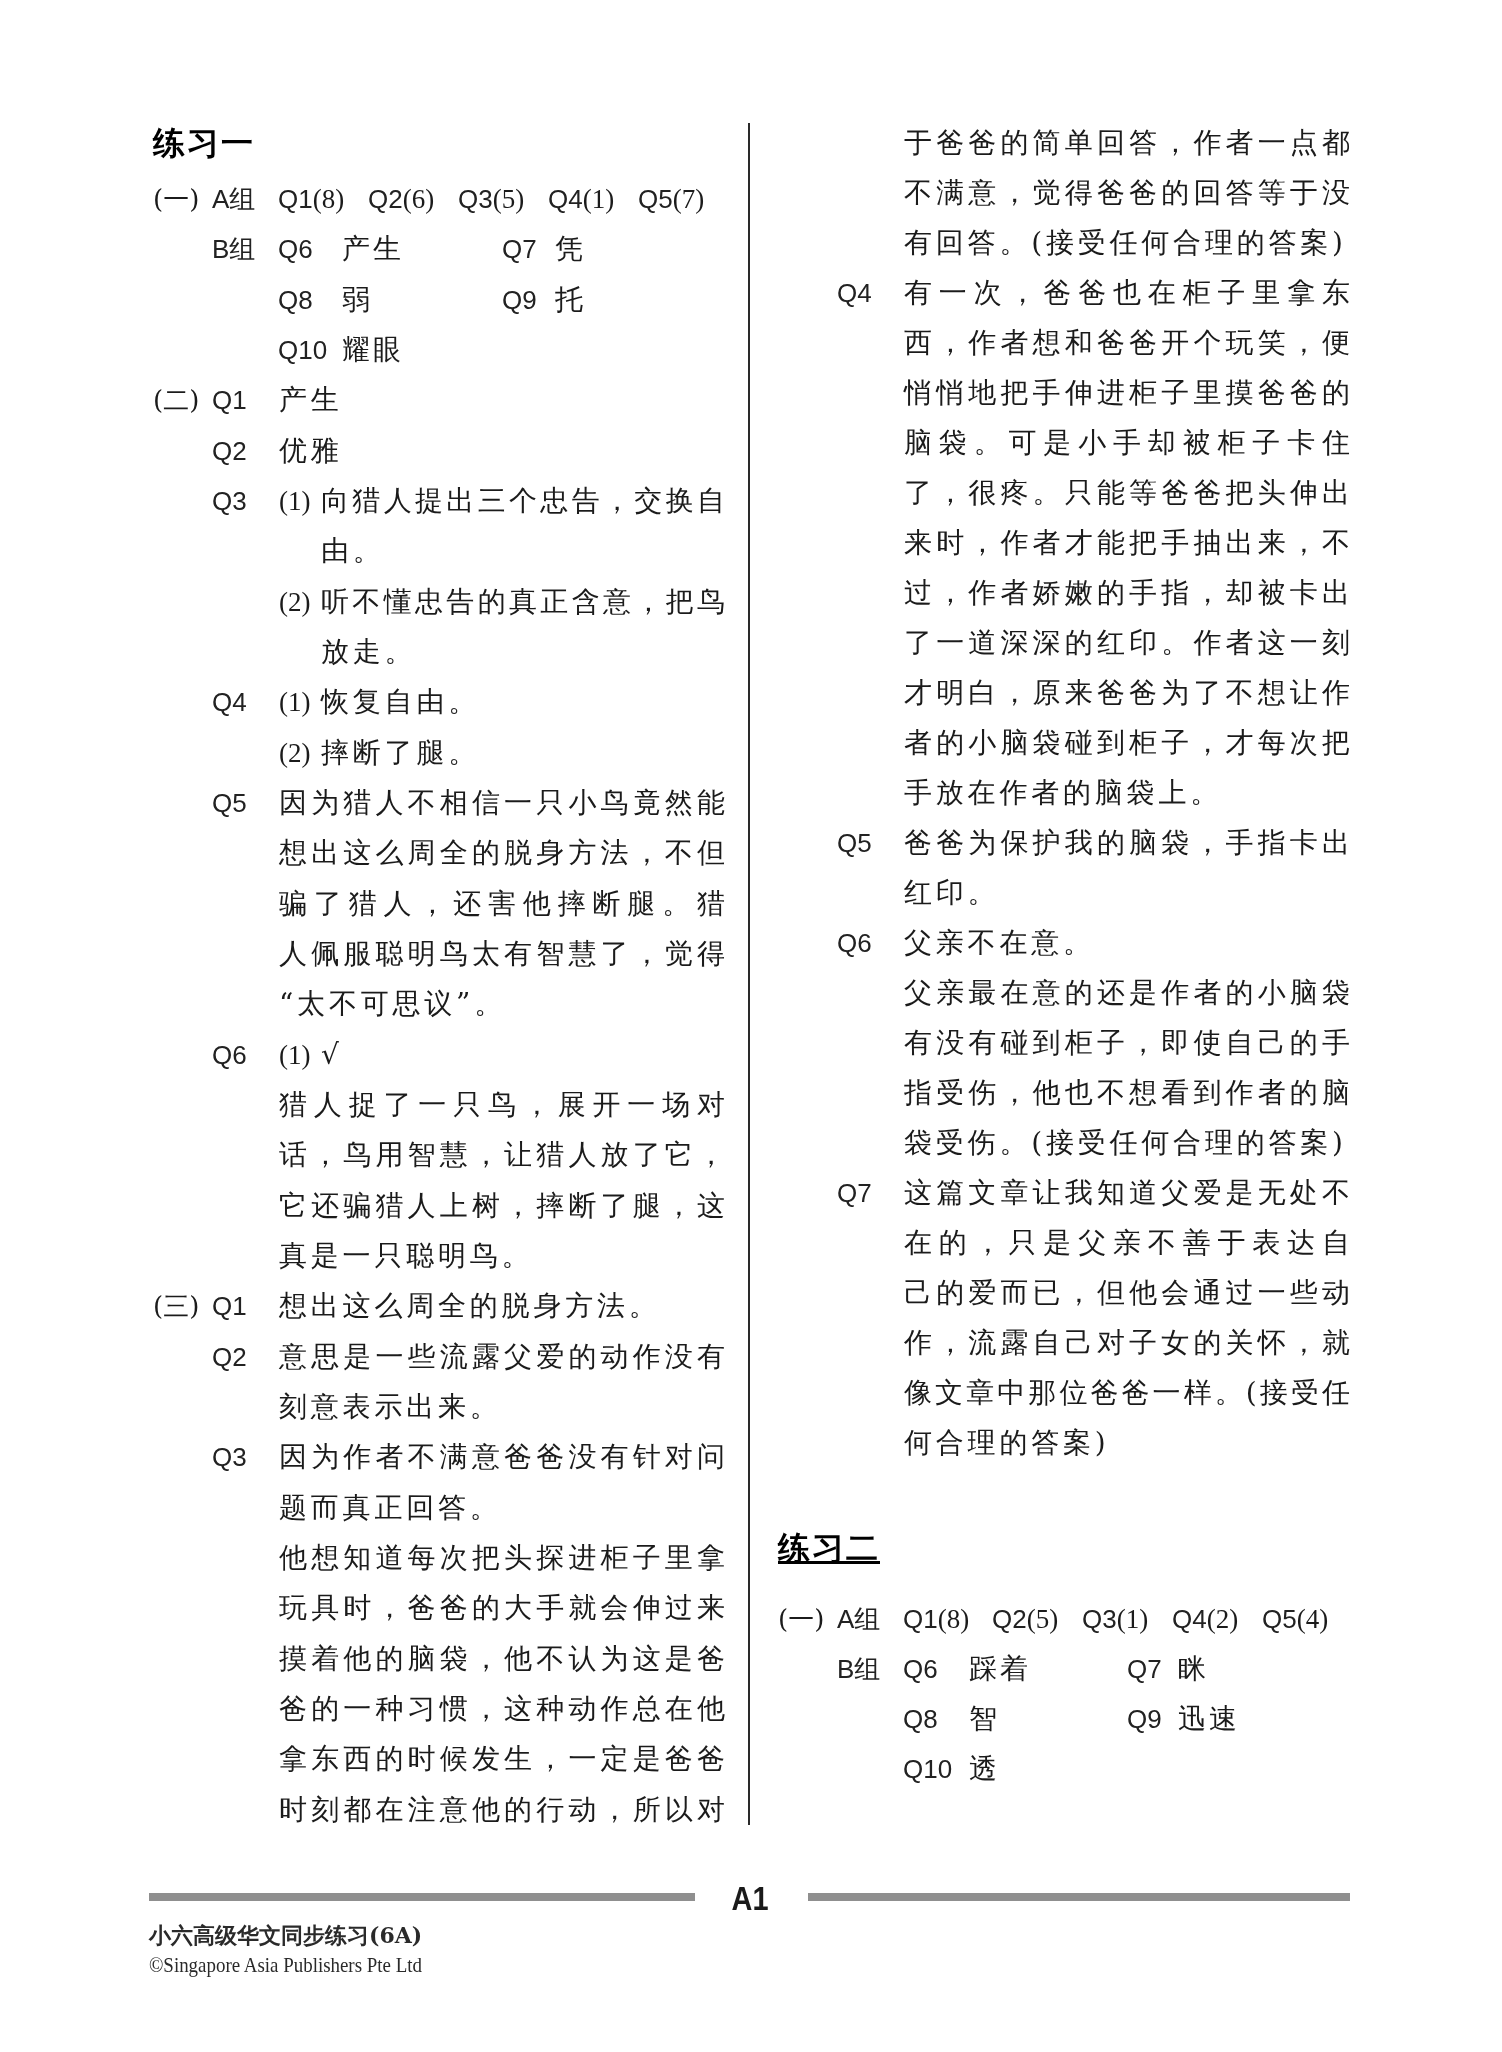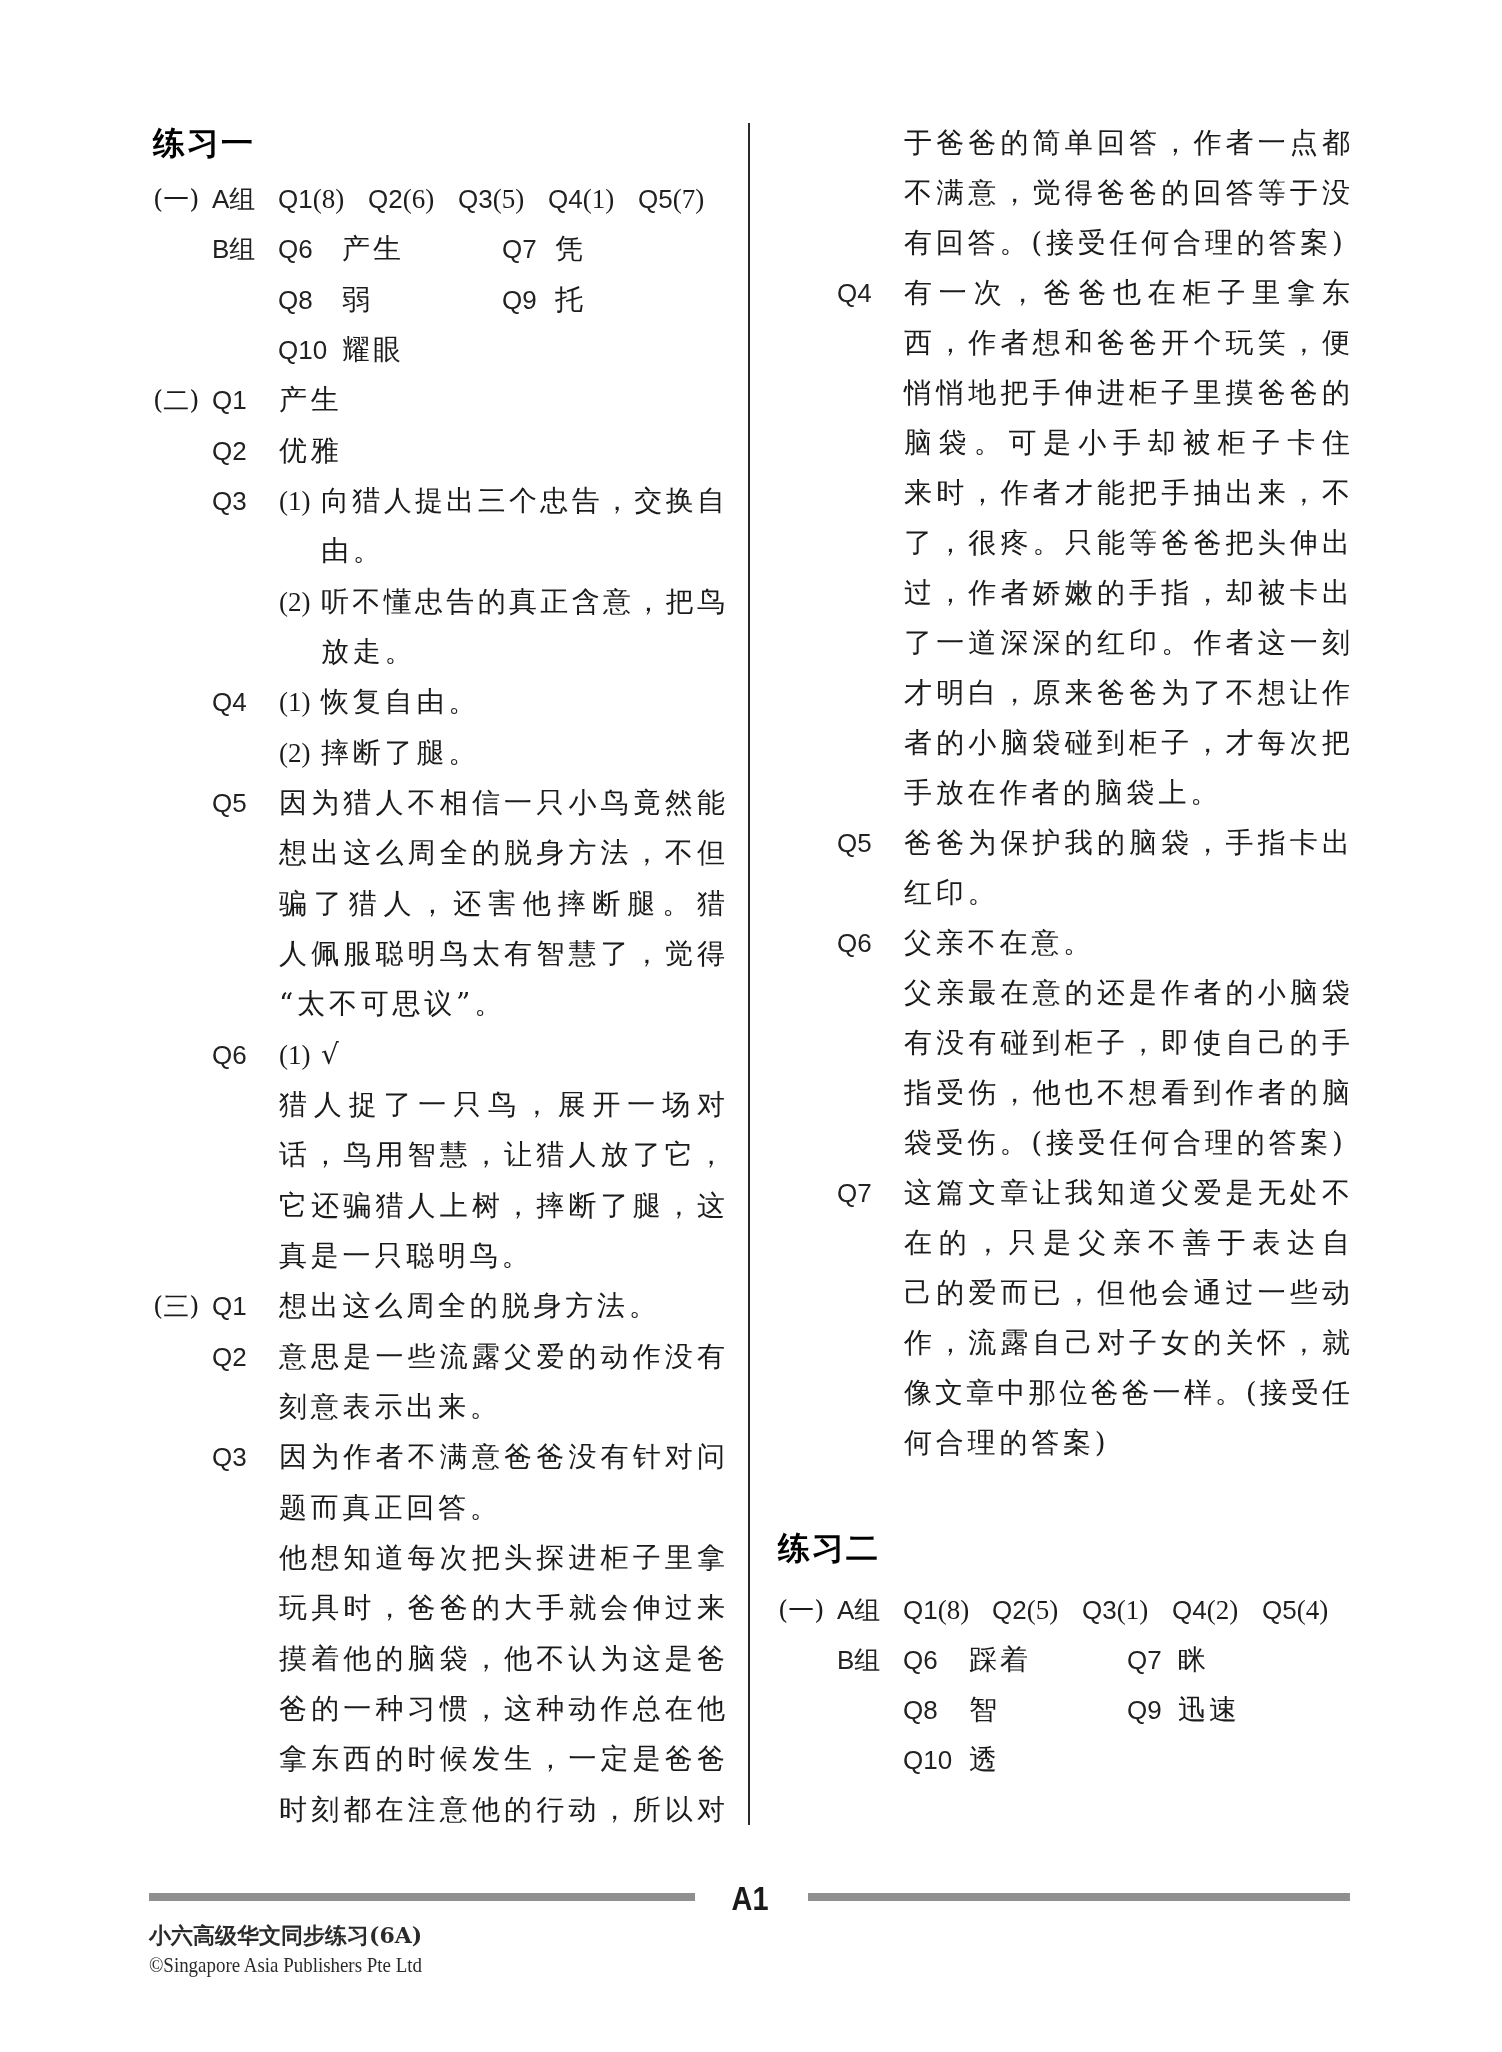--- a/index.html
+++ b/index.html
@@ -6,21 +6,21 @@
   body { width:1502px; height:2052px; position:relative; overflow:hidden; color:#1b1b1b; }
   .page { position:relative; width:1502px; height:2052px; background:#ffffff; }
 
   .col { position:absolute; top:118px; width:580px; }
   .col-left { left:153px; }
   .col-right { left:778px; }
 
   .title { height:50px; line-height:50px; margin-bottom:6px;
            font-family:"DejaVu Sans", sans-serif; font-weight:bold; font-size:32px;
            letter-spacing:2px; color:#000000; white-space:nowrap; }
-  .col-right .title2 { margin-top:55px; margin-bottom:12px; }
+  .col-right .title2 { margin-top:55px; margin-bottom:21px;text-decoration:underline; }
 
   .row { position:relative; }
   .col-left .row { height:50.34px; line-height:50.34px; }
   .col-right .row { height:50px; line-height:50px; }
   .row > span { position:absolute; top:0; white-space:nowrap; display:block; }
 
   
   .sec { left:0; font-family:"DejaVu Serif", serif; font-size:26px; }
   
   .ql { left:59px; font-family:"Liberation Sans", sans-serif; font-size:26px; color:#222; }
@@ -212,24 +212,24 @@
     <div class="row">
         <span class="ct j">西，作者想和爸爸开个玩笑，便</span>
       </div>
     <div class="row">
         <span class="ct j">悄悄地把手伸进柜子里摸爸爸的</span>
       </div>
     <div class="row">
         <span class="ct j">脑袋。可是小手却被柜子卡住</span>
       </div>
     <div class="row">
+        <span class="ct j">了，很疼。只能等爸爸把头伸出</span>
+      </div>
+    <div class="row">
         <span class="ct j">来时，作者才能把手抽出来，不</span>
-      </div>
-    <div class="row">
-        <span class="ct j">了，很疼。只能等爸爸把头伸出</span>
       </div>
     <div class="row">
         <span class="ct j">过，作者娇嫩的手指，却被卡出</span>
       </div>
     <div class="row">
         <span class="ct j">了一道深深的红印。作者这一刻</span>
       </div>
     <div class="row">
         <span class="ct j">才明白，原来爸爸为了不想让作</span>
       </div>

